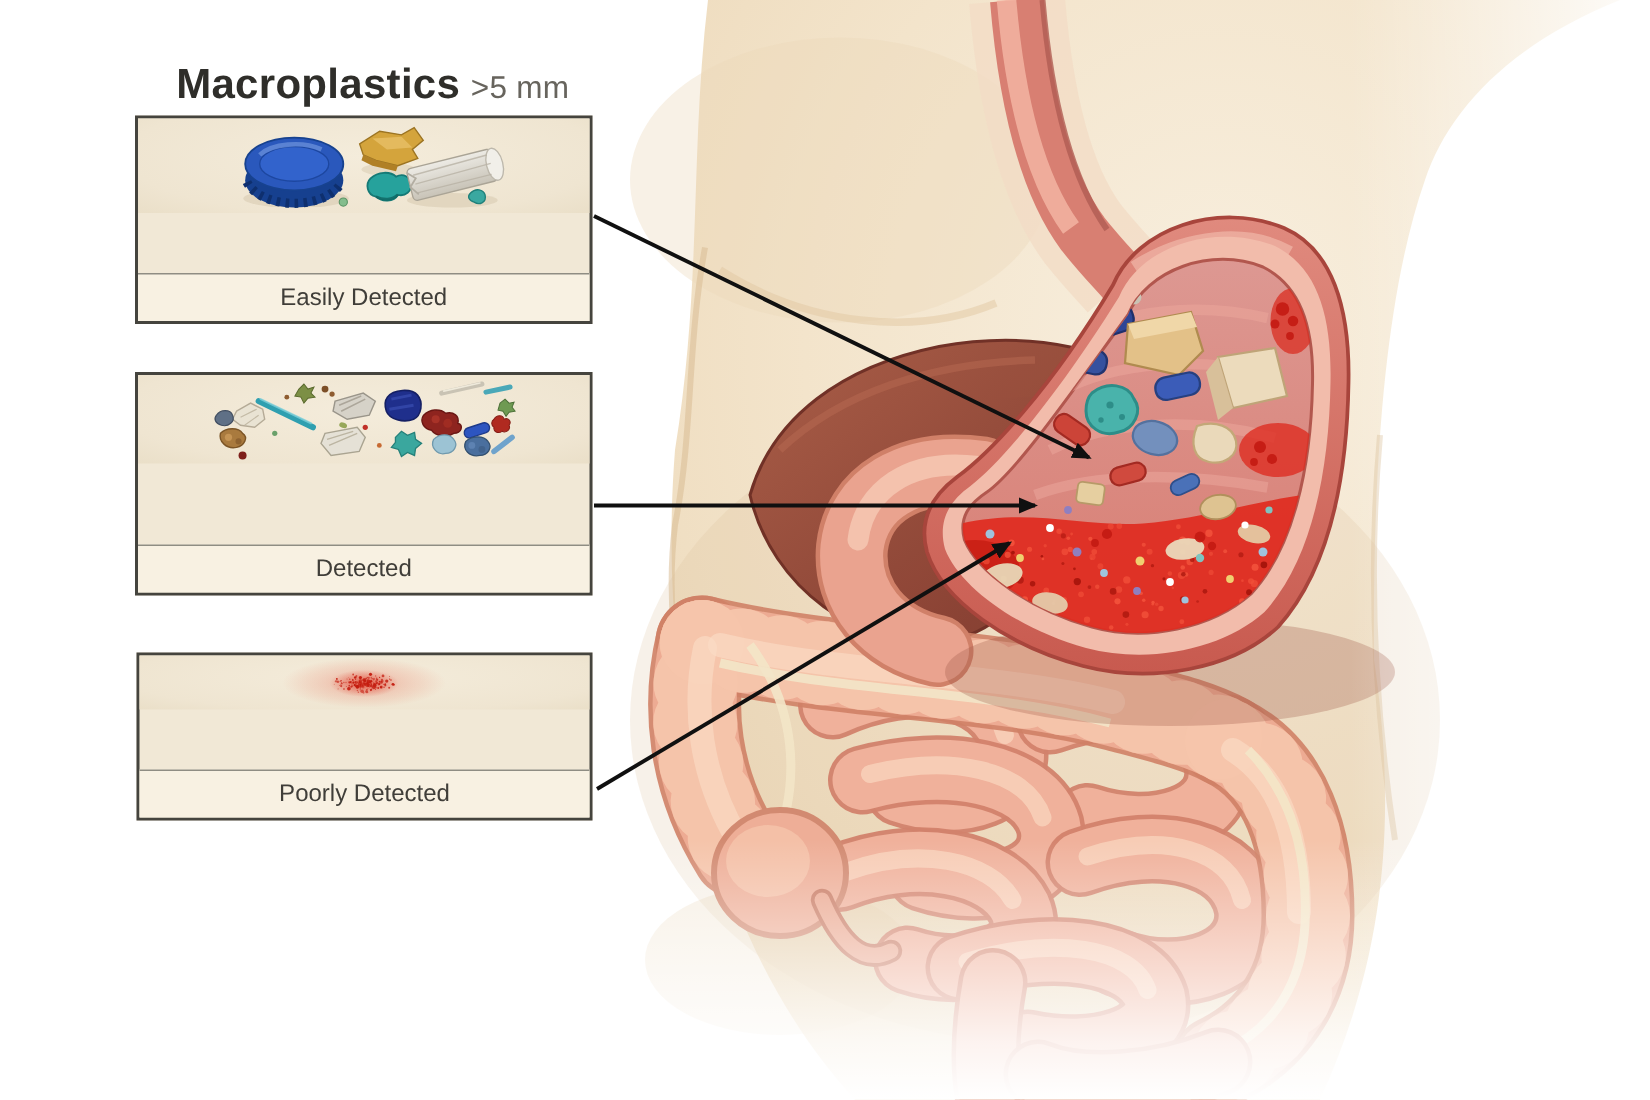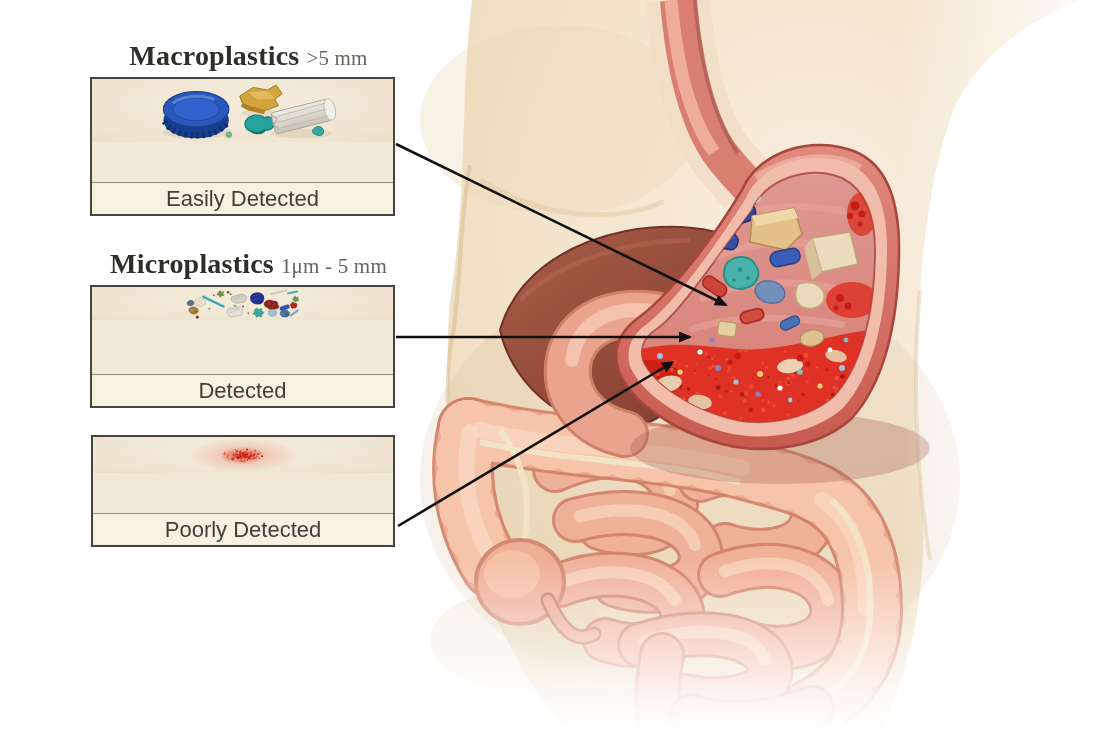--- a/index.html
+++ b/index.html
@@ -2,30 +2,30 @@
 <html style="--box-bg: #f1e8d6; --box-border: #45443e; --caption-bg: #f8f1e2; --title-color: #2f2e2a; --size-color: #67645d; --caption-color: #403e39; --arrow-color: #101010; --skin: #f3e4cb; --liver: #9a4f3f; --stomach-wall: #cf6055; --stomach-rim: #f2bcab; --stomach-interior: #dc9089; --red-fluid: #e02b20; --intestine: #f0b19b; --nano-dot: #c41d10;"><head>
 <meta charset="utf-8">
 <style>
   html,body{margin:0;padding:0;background:#ffffff;}
   .stage{position:relative;width:1100px;height:733px;background:#fff;overflow:hidden;
          font-family:"Liberation Sans",sans-serif;}
   .anatomy,.arrows{position:absolute;left:0;top:0;width:1100px;height:733px;}
   .arrows{pointer-events:none;}
   .panel{position:absolute;width:305px;}
   .panel-title{margin:0 0 5px 12px;text-align:center;font-size:28px;font-weight:700;
-               color:var(--title-color,#2f2e2a);letter-spacing:.2px;white-space:nowrap;font-family:Liberation Serif, serif;}
+               color:var(--title-color,#2f2e2a);letter-spacing:.2px;white-space:nowrap;}
   .panel-title .size{font-size:21px;font-weight:400;color:var(--size-color,#67645d);margin-left:7px;}
   .panel-box{box-sizing:border-box;border:2px solid var(--box-border,#45443e);
              background:var(--box-bg,#f1e8d6);display:flex;flex-direction:column;}
   .art{flex:1;position:relative;overflow:hidden;background:
        radial-gradient(ellipse at 50% 40%, #f4ecdb 0%, #efe5d1 75%, #eadfc8 100%);}
   .art svg{display:block;width:100%;height:100%;}
   .caption{height:31px;flex:0 0 31px;border-top:1px solid #8f8d83;
            background:var(--caption-bg,#f8f1e2);color:var(--caption-color,#403e39);
-           font-size:22px;display:flex;align-items:center;justify-content:center;margin-top:40px;}
+           font-size:16px;display:flex;align-items:center;justify-content:center;margin-top:40px;}
   
   .colon-outline{fill:none;stroke:#cf8166;stroke-width:62;stroke-linecap:round;opacity:.9}
   .colon-base{fill:none;stroke:#edab93;stroke-width:56;stroke-linecap:round}
   .colon-bumps{fill:none;stroke:#f5c5ab;stroke-width:56;stroke-linecap:round;stroke-dasharray:1 26;opacity:.95}
   .colon-hl{fill:none;stroke:#fbdcc4;stroke-width:16;stroke-linecap:round;opacity:.65}
   .tenia{fill:none;stroke:#f3e6c8;stroke-width:6;opacity:.9}
   .si-out{fill:none;stroke:#d2826c;stroke-width:46;stroke-linecap:round;opacity:.95}
   .si{fill:none;stroke:#f0b19b;stroke-width:40;stroke-linecap:round}
   .si-hl{fill:none;stroke:#f9d6be;stroke-width:12;stroke-linecap:round;opacity:.75}
   .leader{stroke:var(--arrow-color,#101010);stroke-width:2.6;}
@@ -396,22 +396,21 @@
           </g>
           <path d="M 268 82 C 274 76 282 78 284 84 C 286 92 278 96 272 92 C 266 90 264 86 268 82 Z" fill="#3aa8a0" stroke="#1f807a" stroke-width="1.5"></path>
           <circle cx="128" cy="92" r="4.5" fill="#84bd8d" stroke="#5a9465" stroke-width="1.2"></circle>
         </svg>
       </div>
       <div class="caption">Easily Detected</div>
     </div>
   </section>
 
   <section class="panel" style="left:90px;top:248px;">
-    <h2 class="panel-title"><span>Microplastics</span><span class="size">1μm - 5 mm</span></h2>
-    <div class="panel-box" style="height:123px;gap:14px;">
+    <div class="panel-box" style="height:149px;gap:14px;">
       <div class="art">
         <svg viewBox="0 0 301 88">
           <g>
             <polygon points="24,36 38,28 50,34 52,44 42,52 28,50 20,44" fill="#e9e3d3" stroke="#b5ab97" stroke-width="1.4"></polygon>
             <path d="M 28 42 L 44 34 M 32 50 L 46 40" stroke="#c4bba6" stroke-width="1.2" fill="none"></path>
             <line x1="46" y1="26" x2="100" y2="52" stroke="#2f9fb0" stroke-width="6" stroke-linecap="round"></line>
             <line x1="48" y1="24" x2="98" y2="48" stroke="#7fd0da" stroke-width="2" stroke-linecap="round" opacity=".8"></line>
             <path d="M 86 14 l 5 -5 l 4 5 l 6 -2 l -3 6 l 4 4 l -7 1 l -4 5 l -3 -6 l -6 -1 Z" fill="#7c8f45" stroke="#5a6a2e" stroke-width="1"></path>
             <circle cx="112" cy="14" r="3.4" fill="#7c4f28"></circle>
               <circle cx="119" cy="19" r="2.6" fill="#8e5c30"></circle>

